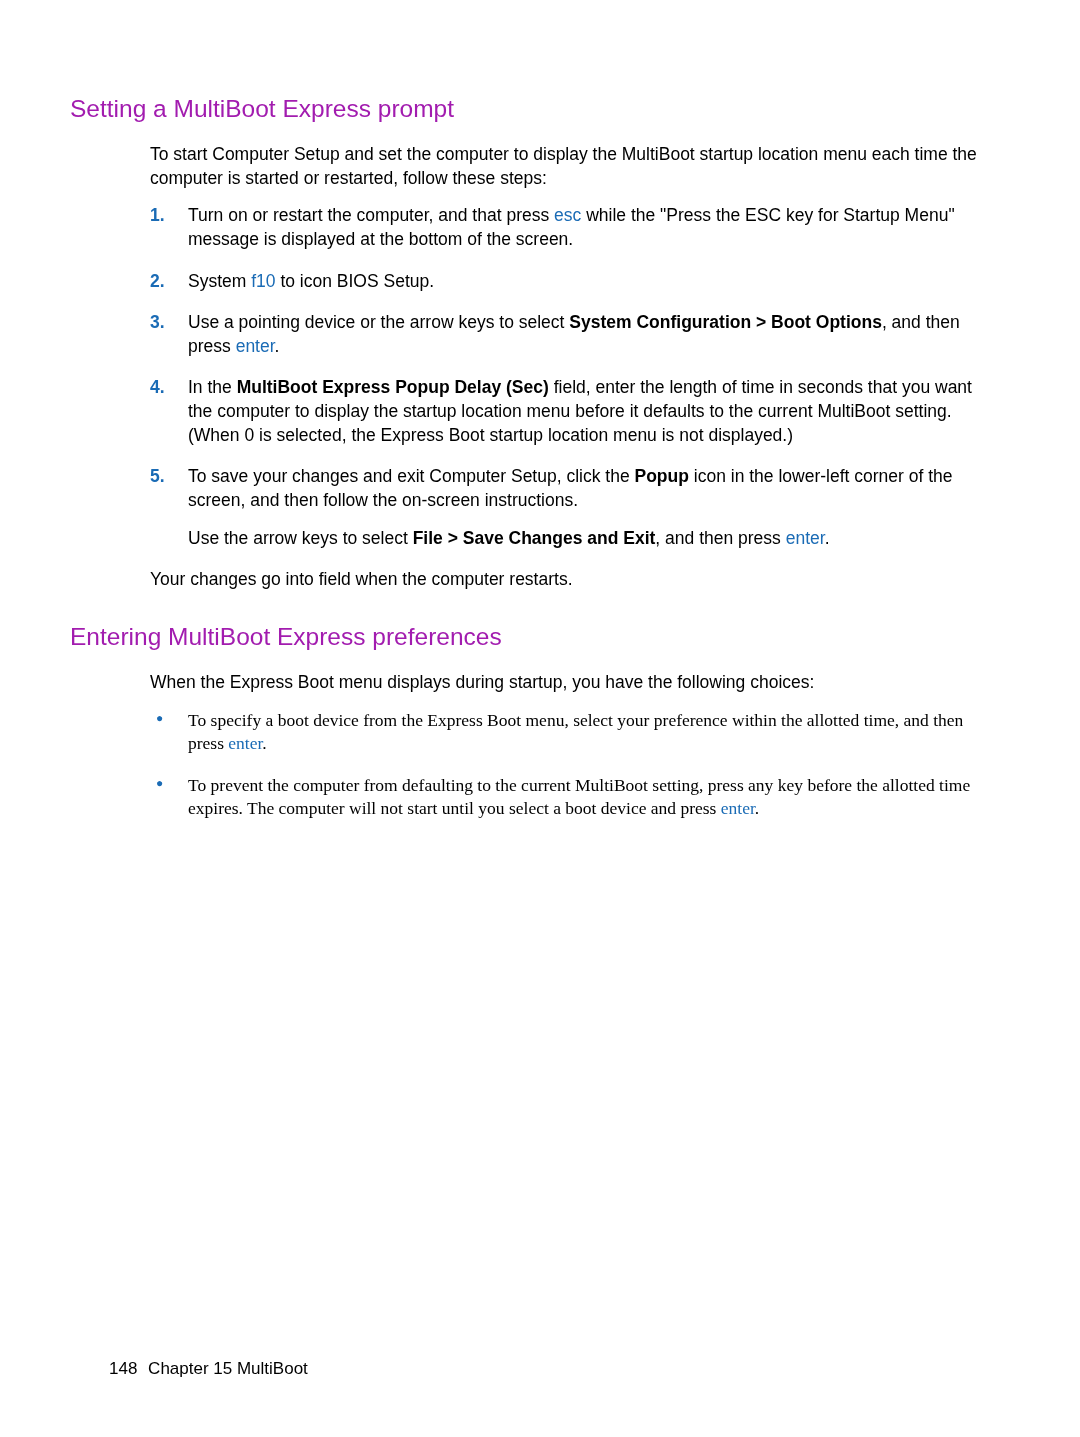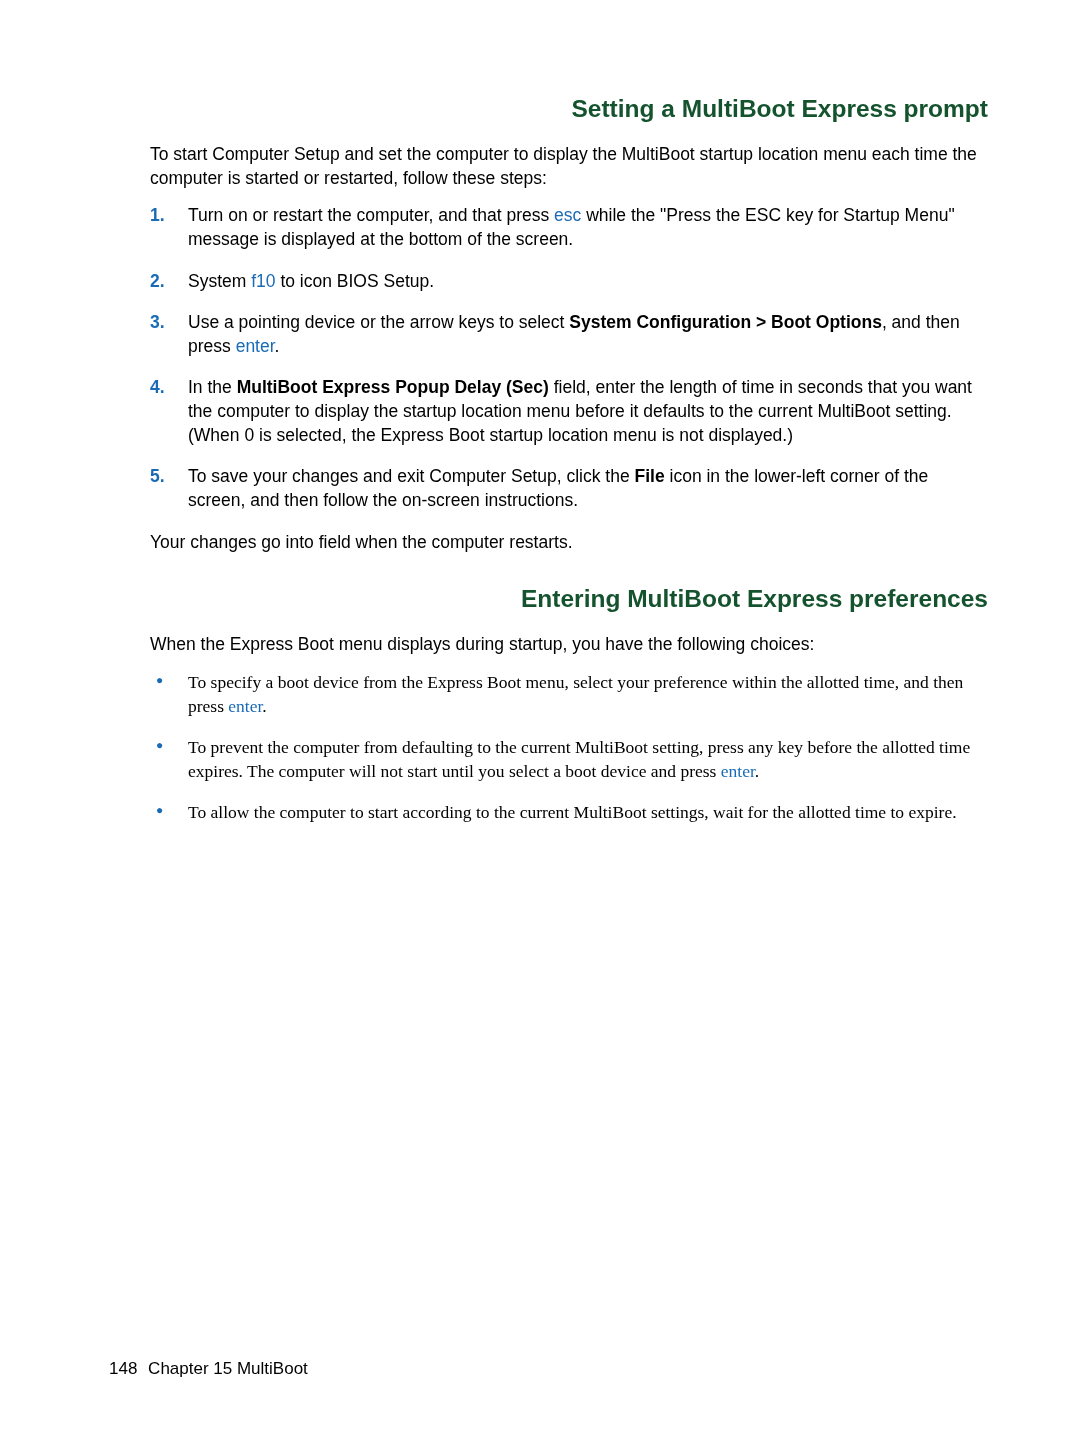--- a/index.html
+++ b/index.html
@@ -8,26 +8,25 @@
       background: #ffffff;
       color: #000000;
       width: 1080px;
       height: 1437px;
       position: relative;
       padding: 92px 92px 0 92px;
       font-size: 17.5px;
       line-height: 1.35;
     }
     h2 {
-      color: #14532d;
-      font-weight: bold;
+      color: #a21caf;
+      font-weight: normal;
       font-size: 24.5px;
       margin-bottom: 18px;
       margin-left: -22px;
-      text-align: right;
     }
     .intro { margin-left: 58px; margin-bottom: 14px; }
     ol.numbered { list-style: none; margin-left: 58px; }
     ol.numbered > li { position: relative; padding-left: 38px; margin-bottom: 18px; }
     ol.numbered > li > .num { position: absolute; left: 0; top: 0; font-weight: bold; color: #1a6bb5; }
     .sub { margin-top: 14px; }
     .or { margin-top: 14px; }
     .afterlist { margin-left: 58px; margin-top: 4px; margin-bottom: 28px; }
     .sect2 { margin-top: 26px; }
     ul.bulleted { list-style: none; margin-left: 58px; font-family: Liberation Serif, serif; }
@@ -56,39 +55,39 @@
   <li>
     <span class="num">3.</span>
     <span>Use a pointing device or the arrow keys to select </span><b>System Configuration &gt; Boot Options</b><span>, and then press </span><span class="kw">enter</span><span>.</span>
   </li>
   <li>
     <span class="num">4.</span>
     <span>In the </span><b>MultiBoot Express Popup Delay (Sec)</b><span> field, enter the length of time in seconds that you want the computer to display the startup location menu before it defaults to the current MultiBoot setting. (When 0 is selected, the Express Boot startup location menu is not displayed.)</span>
   </li>
   <li>
     <span class="num">5.</span>
-    <span>To save your changes and exit Computer Setup, click the </span><b>File</b><span> icon in the lower-left corner of the screen, and then follow the on-screen instructions.</span>
+    <span>To save your changes and exit Computer Setup, click the </span><b>Popup</b><span> icon in the lower-left corner of the screen, and then follow the on-screen instructions.</span>
+    <div class="sub">
+      <span>Use the arrow keys to select </span><b>File &gt; Save Changes and Exit</b><span>, and then press </span><span class="kw">enter</span><span>.</span>
+    </div>
   </li>
 </ol>
 
 <p class="afterlist">Your changes go into field when the computer restarts.</p>
 
 <div class="sect2">
   <h2>Entering MultiBoot Express preferences</h2>
   <p class="intro">When the Express Boot menu displays during startup, you have the following choices:</p>
 
   <ul class="bulleted">
     <li>
       <span>To specify a boot device from the Express Boot menu, select your preference within the allotted time, and then press </span><span class="kw">enter</span><span>.</span>
     </li>
     <li>
       <span>To prevent the computer from defaulting to the current MultiBoot setting, press any key before the allotted time expires. The computer will not start until you select a boot device and press </span><span class="kw">enter</span><span>.</span>
     </li>
-    <li>
-      <span>To allow the computer to start according to the current MultiBoot settings, wait for the allotted time to expire.</span>
-    </li>
   </ul>
 </div>
 
 <div class="footer">
   <span class="pg">148</span>
   <span>Chapter 15   MultiBoot</span>
 </div>
 
 </body></html>

